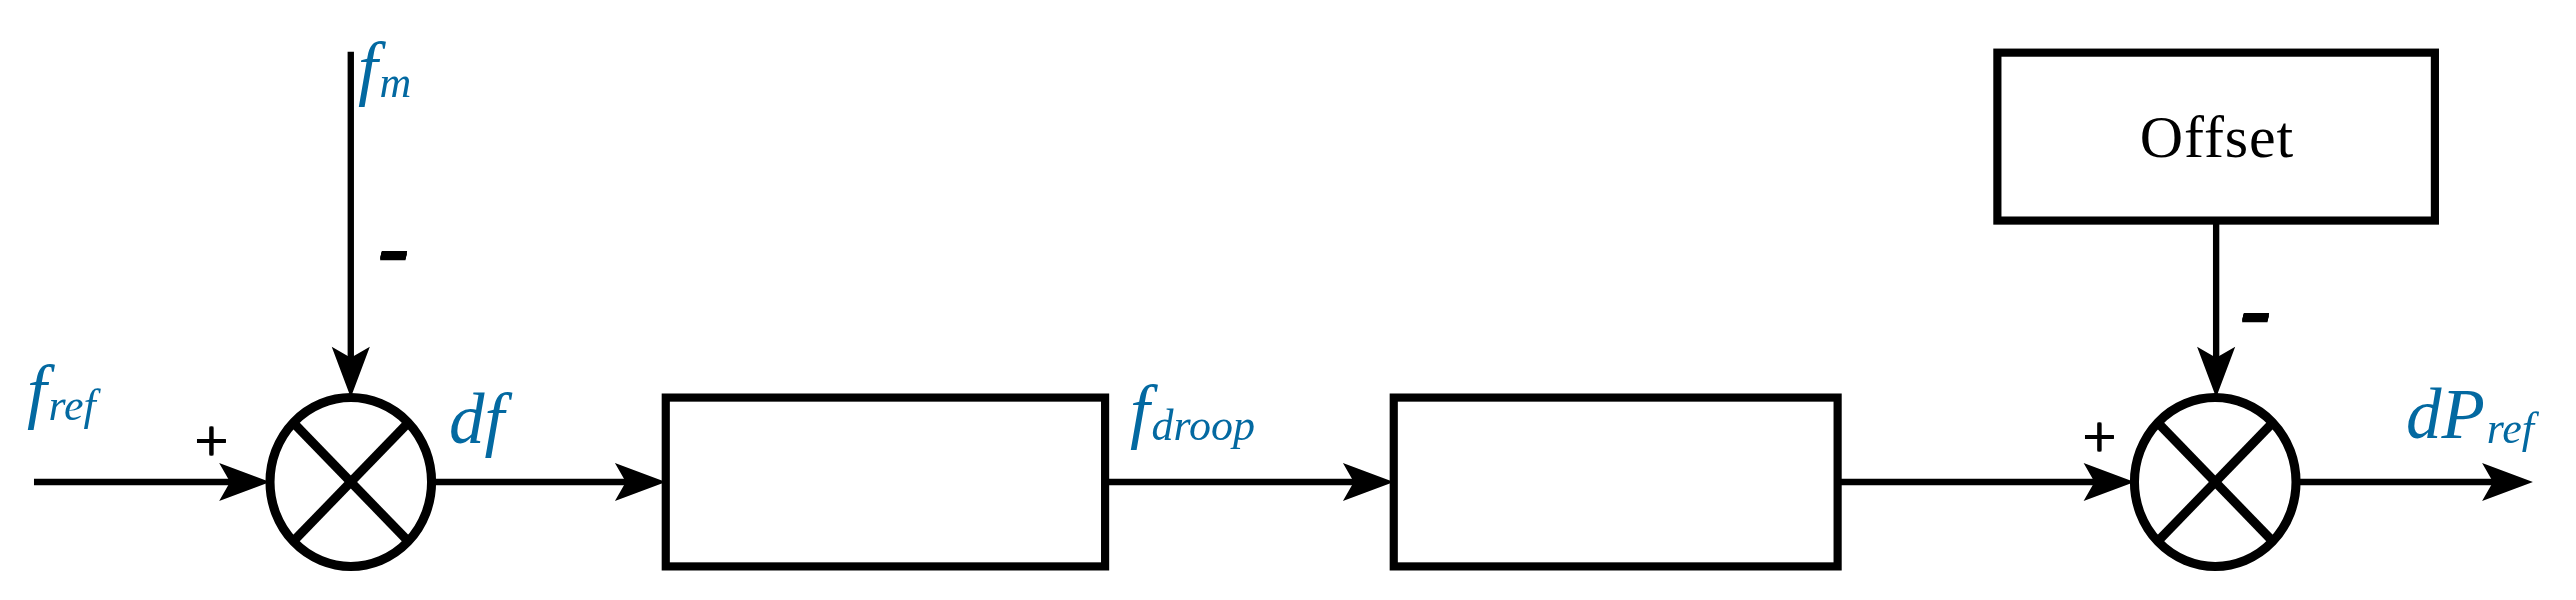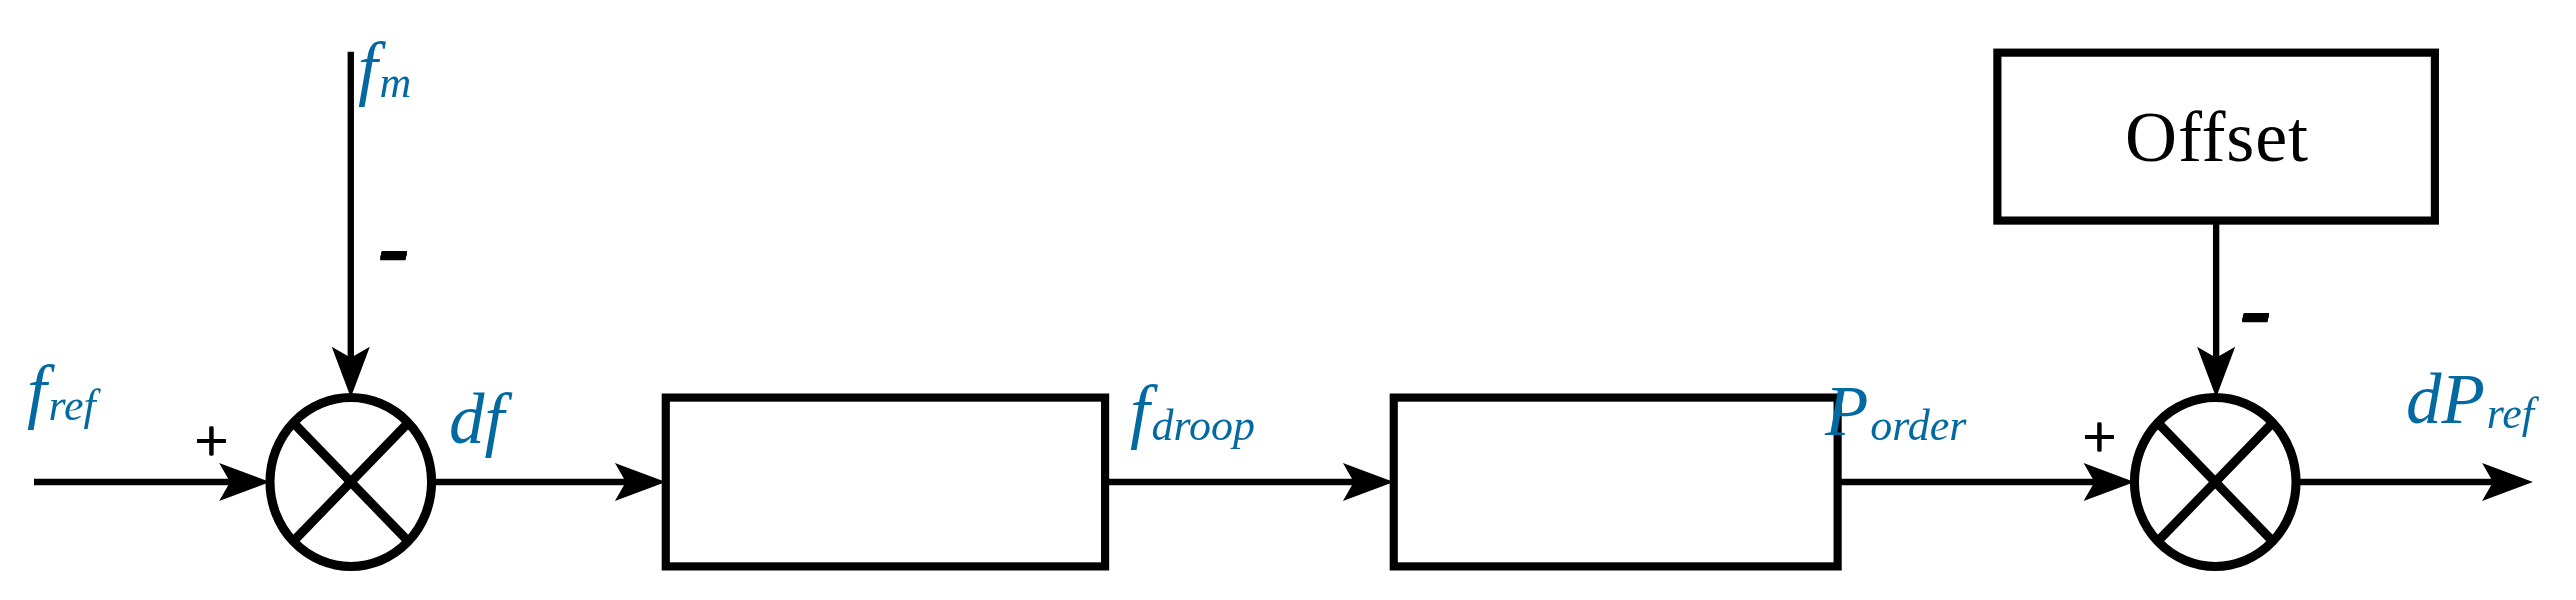--- a/index.html
+++ b/index.html
@@ -1,20 +1,20 @@
 <!DOCTYPE html>
 <html style="font-size:14.5px"><head>
 <meta charset="utf-8">
 <style>
   html,body{margin:0;padding:0;background:#fff;}
   #figure{position:relative;width:2576px;height:600px;background:#fff;overflow:hidden;
           font-family:"Liberation Serif","DejaVu Serif",serif;}
   #diagram-svg{position:absolute;left:0;top:0;}
   .blk-label{position:absolute;display:flex;align-items:center;justify-content:center;
-             font-size:72px;color:#000;letter-spacing:0.9px;}
+             font-size:60px;color:#000;letter-spacing:0.9px;}
   .blk-deadband{left:666px;top:398px;width:439px;height:169px;}
   .blk-droop{left:1394px;top:398px;width:444px;height:169px;}
   .blk-offset{left:1998px;top:53px;width:438px;height:168px;}
   .sig{position:absolute;font-style:italic;font-size:71px;line-height:1;color:#0369a1;white-space:nowrap;}
   .sig .sub{font-size:44px;position:relative;top:5.4px;margin-left:1.8px;}
   .op{position:absolute;color:#000;line-height:1;}
   .plus{font-size:60px;font-family:"Liberation Serif",serif;
         transform:translate(-50%,-54%);
         text-shadow:0.9px 0 #000,0 0.9px #000,0.9px 0.9px #000;}
   .minus{font-size:54px;font-weight:bold;font-family:"DejaVu Sans",sans-serif;
@@ -67,22 +67,21 @@
       <line x1="2377" y1="596" x2="2503" y2="466"></line>
     </g>
   </svg>
 
   <div class="blk-label blk-offset">Offset</div>
 
   <div class="sig" style="left:358px;top:33px"><span>f</span><span class="sub">m</span></div>
   <div class="sig" style="left:27px;top:356px"><span>f</span><span class="sub">ref</span></div>
   <div class="sig" style="left:449px;top:384px"><span>df</span><span class="sub"></span></div>
   <div class="sig" style="left:1130px;top:376px"><span>f</span><span class="sub">droop</span></div>
-  <div class="sig" style="left:1825px;top:376px"><span>P</span><span class="sub">order</span></div>
-  <div class="sig" style="left:2406px;top:364px"><span>dP</span><span class="sub">ref</span></div>
+  <div class="sig" style="left:2406px;top:379px"><span>dP</span><span class="sub">ref</span></div>
 
   <div class="op plus p1">+</div>
   <div class="op minus m1">−</div>
   <div class="op plus p2">+</div>
   <div class="op minus m2">−</div>
 
 </div>
 
 
 </body></html>

